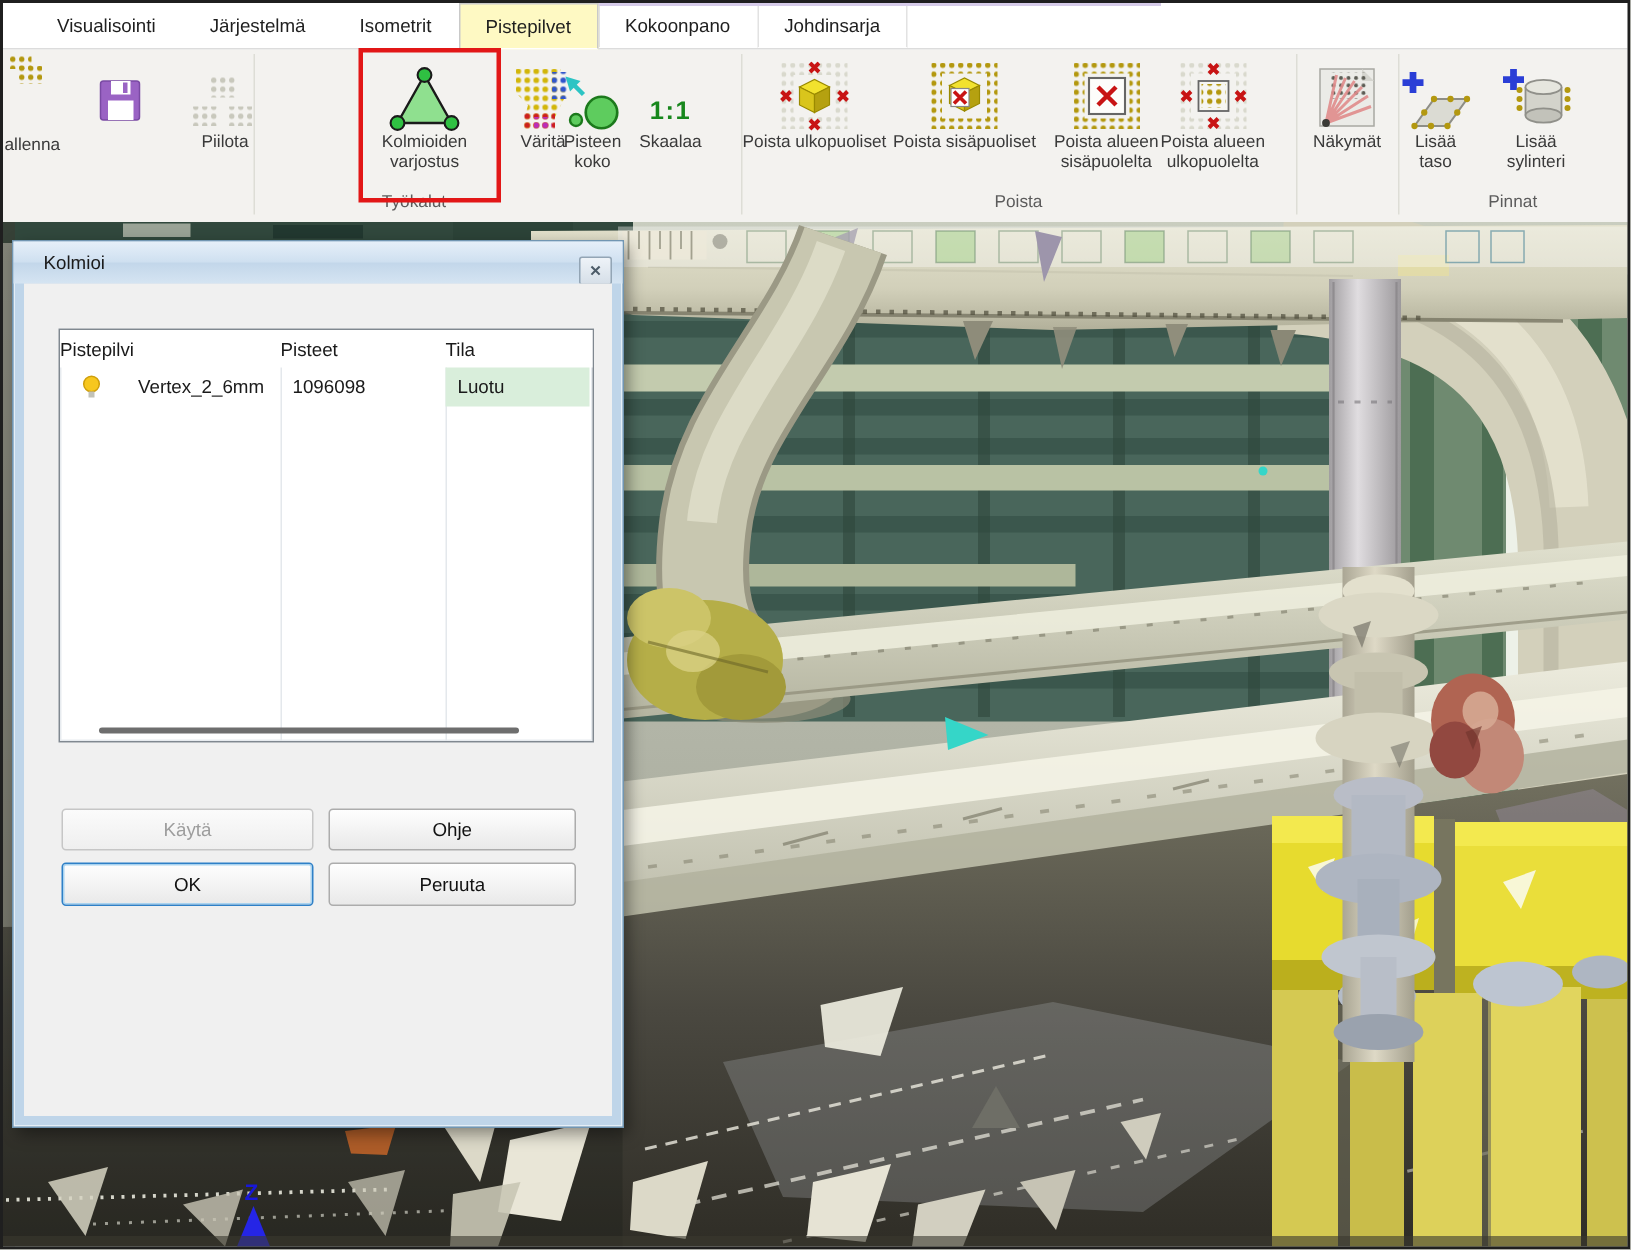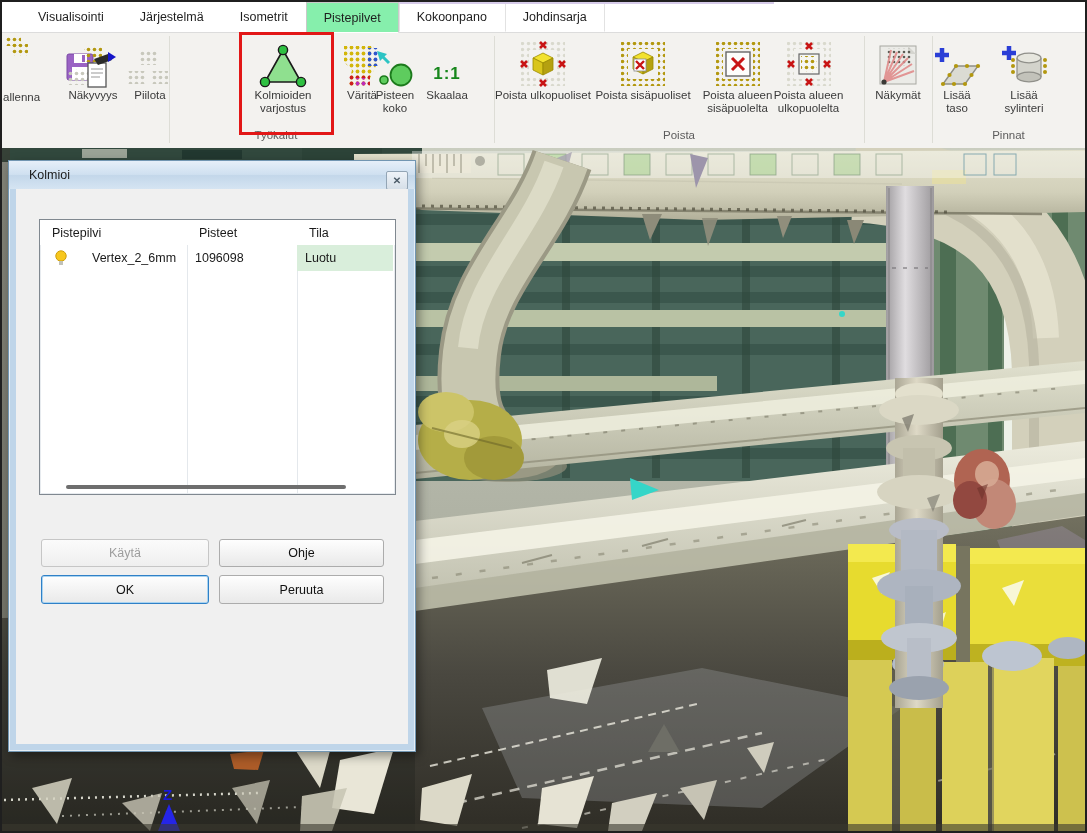--- a/index.html
+++ b/index.html
@@ -7,21 +7,21 @@
        font-family:"Liberation Sans",sans-serif;background:#fff;}
   .frame{position:absolute;inset:0;border:2px solid #1f1f1f;z-index:60;pointer-events:none}
 
   
   .tabbar{position:absolute;left:2px;top:2px;width:1083px;height:31px;background:#fff;
           border-bottom:1px solid #dcdcdc;display:flex;align-items:stretch;padding-left:18px;
           box-sizing:border-box;z-index:4}
   .lav{position:absolute;left:388px;top:-2px;width:384px;height:4px;background:#d6cbe9}
   .tab{padding:0 17px;font-size:12.5px;color:#1e1e1e;display:flex;align-items:center;
        border:1px solid transparent;white-space:nowrap;cursor:default}
-  .tab.active{background:#86efac;border-color:#c9c9c9;border-bottom-color:#fff;margin-bottom:-1px;z-index:2}
+  .tab.active{background:#fef9c3;border-color:#c9c9c9;border-bottom-color:#fff;margin-bottom:-1px;z-index:2}
   .tab.sepl{border-left:1px solid #e2e2e2}
   .tab.sepr{border-right:1px solid #e2e2e2}
 
   
   .ribbon{position:absolute;left:2px;top:33px;width:1083px;height:115px;background:#f3f2ef;z-index:3}
   .gsep{position:absolute;top:3px;height:107px;width:1px;background:#ddddd6}
   .glabel{position:absolute;top:96px;height:16px;font-size:11.5px;color:#5c5c5c;text-align:center}
   .rbtn{position:absolute;top:2px;display:flex;flex-direction:column;align-items:center;
         font-size:11.5px;color:#3a3a3a;text-align:center;line-height:1.14;cursor:default}
   .ric{height:54px;display:flex;align-items:flex-end;justify-content:center}
@@ -43,21 +43,21 @@
        background:linear-gradient(#e6eff9,#cfe0f0 48%,#c3d7ea 52%,#d5e4f2);
        display:flex;align-items:center;padding-left:20px;font-size:12.5px;color:#1b1b1b}
   .dlg-close{position:absolute;right:7px;top:10px;width:20px;height:17px;
        background:linear-gradient(#eef3f8,#d6dfe8);border:1px solid #93a5b5;border-radius:2px;
        display:flex;align-items:center;justify-content:center;font-size:10px;color:#4c5b68;
        font-weight:bold;cursor:default}
   .dlg-body{position:absolute;left:7px;right:7px;top:28px;bottom:7px;background:#f0f0f0}
   .listbox{position:absolute;left:23px;top:30px;width:355px;height:274px;background:#fff;
        border:1px solid #808890;box-shadow:inset 0 0 0 1px #e7ebef}
   .lb-head{position:absolute;left:0;top:0;right:0;height:25px;background:#fff;font-size:12.5px;color:#1a1a1a}
-  .lb-h{position:absolute;top:0;height:25px;display:flex;align-items:center;padding-left:12px;box-sizing:border-box}
+  .lb-h{position:absolute;top:0;height:25px;display:flex;align-items:center;padding-left:0;box-sizing:border-box}
   .col-sep{position:absolute;top:0;bottom:0;width:1px;background:#e4e8ec}
   .lb-row{position:absolute;left:0;top:25px;right:0;height:26px;font-size:12.5px;color:#1a1a1a}
   .cell{position:absolute;top:0;height:26px;display:flex;align-items:center}
   .status-cell{background:#d9eedb;padding-left:8px;box-sizing:border-box}
   .hscroll{position:absolute;left:26px;bottom:5px;width:280px;height:4px;background:#6e6e6e;border-radius:2px}
   .dbtn{position:absolute;height:26px;border-radius:3px;font-size:12.5px;display:flex;
         align-items:center;justify-content:center;color:#111;
         border:1px solid #acacac;background:linear-gradient(#fefefe,#e9e9e9);cursor:default}
   .dbtn.disabled{color:#9d9d9d;border-color:#c6c6c6;background:linear-gradient(#fbfbfb,#efefef)}
   .dbtn.default{border:1px solid #2f80c7;box-shadow:inset 0 0 0 1px #a9d3f0}
@@ -380,33 +380,20 @@
     </svg>
     <svg class="save-floppy" width="34" height="32">
       <rect x="3" y="3" width="26" height="26" rx="2" fill="#9a63c4" stroke="#7a4aa4"></rect>
       <rect x="10" y="3" width="13" height="9" fill="#fff"></rect>
       <rect x="18" y="4" width="3" height="7" fill="#9a63c4"></rect>
       <rect x="8" y="16" width="17" height="13" fill="#fff"></rect>
     </svg>
     <div class="save-label">allenna</div>
   </div>
 
-  <div class="rbtn" style="left:54px;width:74px">
-    <div class="ric">
-        <svg width="50" height="42">
-      <rect x="16" y="0" width="18" height="15" fill="url(#p-olive)"></rect>
-      <rect x="0" y="22" width="26" height="16" fill="url(#p-gray)"></rect>
-      <rect x="20" y="16" width="18" height="24" fill="#fff" stroke="#555" stroke-width="1.3"></rect>
-      <path d="M23,22 h12 M23,26 h12 M23,30 h9" stroke="#999" stroke-width="1"></path>
-      <polygon points="26,12 40,7 44,13 30,18" fill="#2a2a2a"></polygon>
-      <polygon points="40,5 48,10 40,15" fill="#1515c8"></polygon>
-    </svg>
-      </div>
-    <span>Näkyvyys</span>
-  </div>
 
   <div class="rbtn" style="left:122px;width:52px">
     <div class="ric">
         <svg width="44" height="38">
       <rect x="12" y="0" width="17" height="14" fill="url(#p-gray)"></rect>
       <rect x="0" y="20" width="17" height="13" fill="url(#p-gray)"></rect>
       <rect x="23" y="20" width="17" height="13" fill="url(#p-gray)"></rect>
     </svg>
       </div>
     <span>Piilota</span>

